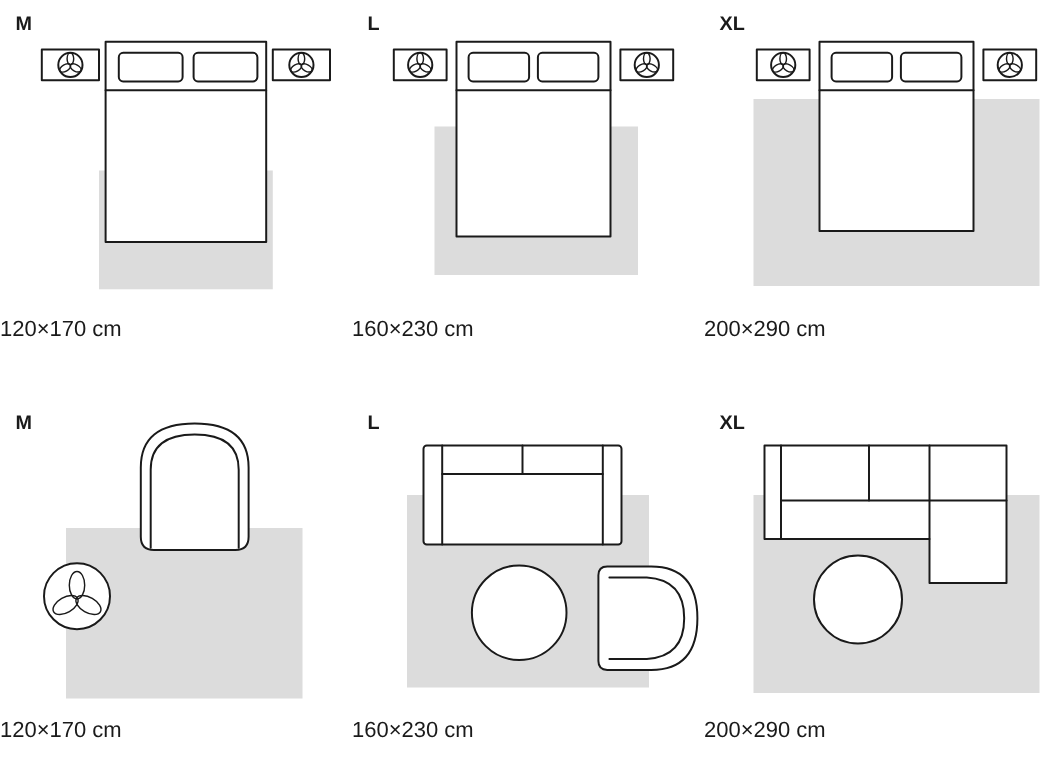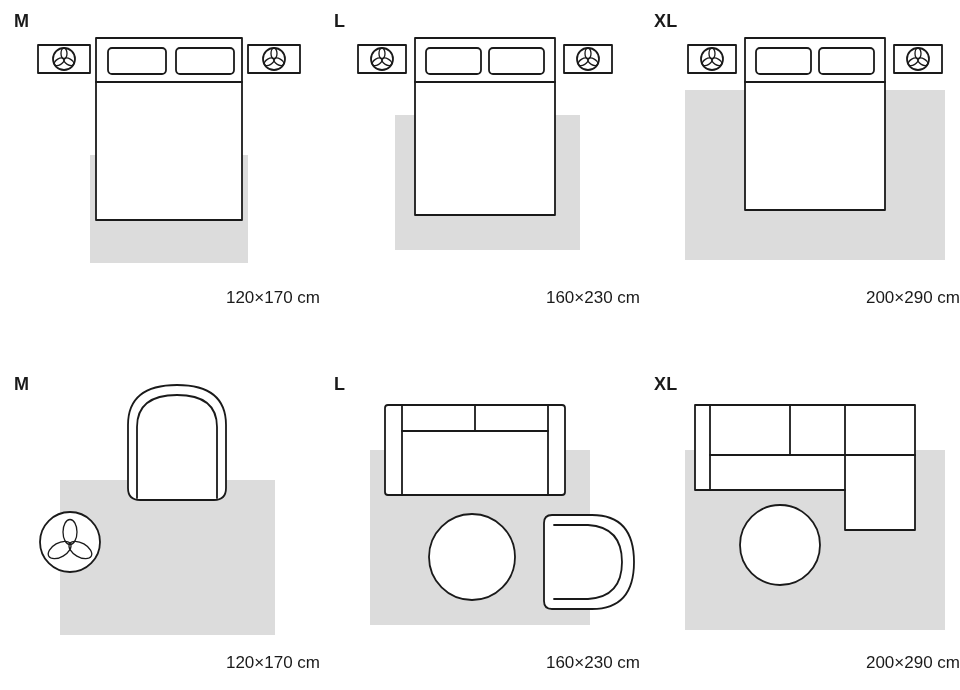--- a/index.html
+++ b/index.html
@@ -12,22 +12,22 @@
     position:relative; overflow:hidden;
   }
   .panel { position:relative; width:320px; height:345px; }
   .size-label {
     position:absolute; left:14px; font-weight:700; font-size:18px; line-height:1;
     color:var(--text); letter-spacing:0.2px;
   }
   .row-top .size-label { top:12px; }
   .row-bottom .size-label { top:30px; }
   .caption {
-    position:absolute; left:0; width:100%; text-align:right;
-    font-size:17px; color:var(--text);
+    position:absolute; left:0; width:100%; text-align:left;
+    font-size:20px; color:var(--text);
   }
   .row-top .caption { top:288px; }
   .row-bottom .caption { top:308px; }
   svg.diagram { position:absolute; left:0; top:30px; display:block; }
   
   .fw { fill:#ffffff; stroke:var(--outline); stroke-width:1.8; stroke-linejoin:round; }
   .ln { fill:none; stroke:var(--outline); stroke-width:1.8; stroke-linejoin:round; stroke-linecap:round; }
   .thin { stroke-width:1.3; }
   .rugfill { fill:var(--rug); stroke:none; }
 </style>

